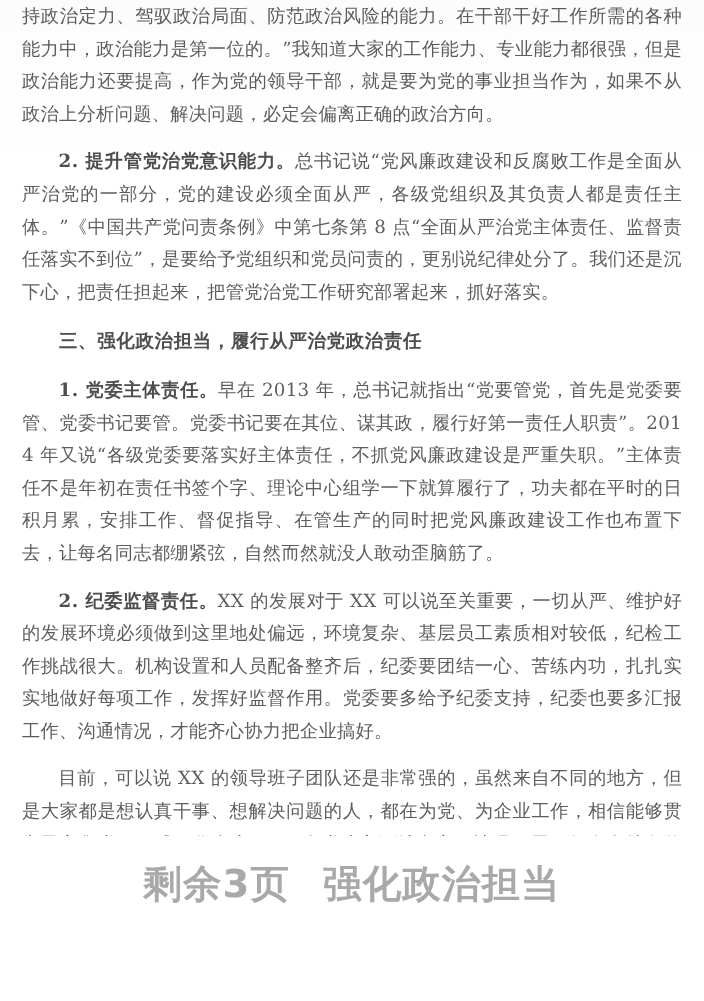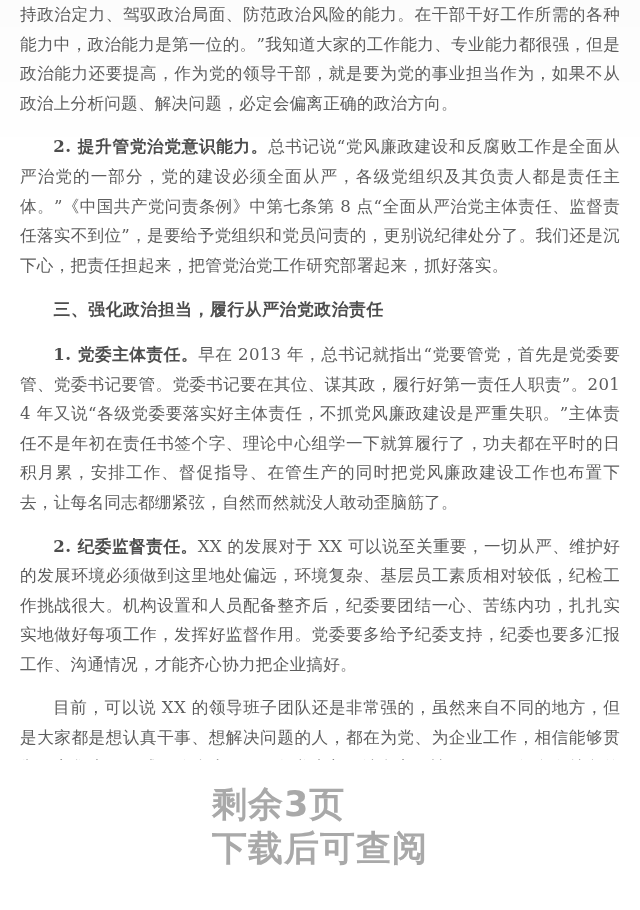--- a/index.html
+++ b/index.html
@@ -91,21 +91,20 @@
     justify-content: center;
     background: #ffffff;
   }
 
   #overlay-inner {
     margin-top: 22px;
     display: flex;
     align-items: flex-start;
     justify-content: center;
     white-space: nowrap;
-    flex-direction: column;
   }
 
   .ov-text {
     font-family: "DejaVu Sans", "Liberation Sans", sans-serif;
     font-weight: bold;
     font-size: 35px;
     line-height: 44px;
     color: #a9a9a9;
     letter-spacing: 1px;
   }
@@ -130,17 +129,17 @@
       <div class="gap-sm"></div>
       <p class="para"><span>目前，可以说 XX 的领导班子团队还是非常强的，虽然来自不同的地方，但是大家都是想认真干事、想解决问题的人，都在为党、为企业工作，相信能够贯彻民主集中，形成工作合力。XX 在党建方面结合实际情况开展了很多有特色的工作、纪检工作也有突破和创新，都值得肯定。大家在积极推进智能化矿山工作的同时，也在集中解决历史遗留问题，谋划未来发展，在人员储备、商业模式、资金保障等方面下了很多功夫，在往更好更高的方向发展，前景可期。</span></p>
     </div>
 
   <div id="grain"></div>
 
   <div id="overlay">
     <div id="overlay-inner">
       <span class="ov-text">剩余3页</span>
       <span class="ov-gap"></span>
-      <span class="ov-text">下载后可查阅</span>
+      <span class="ov-text">强化政治担当</span>
     </div>
   </div>
 
 </div>
 
 </body></html>

